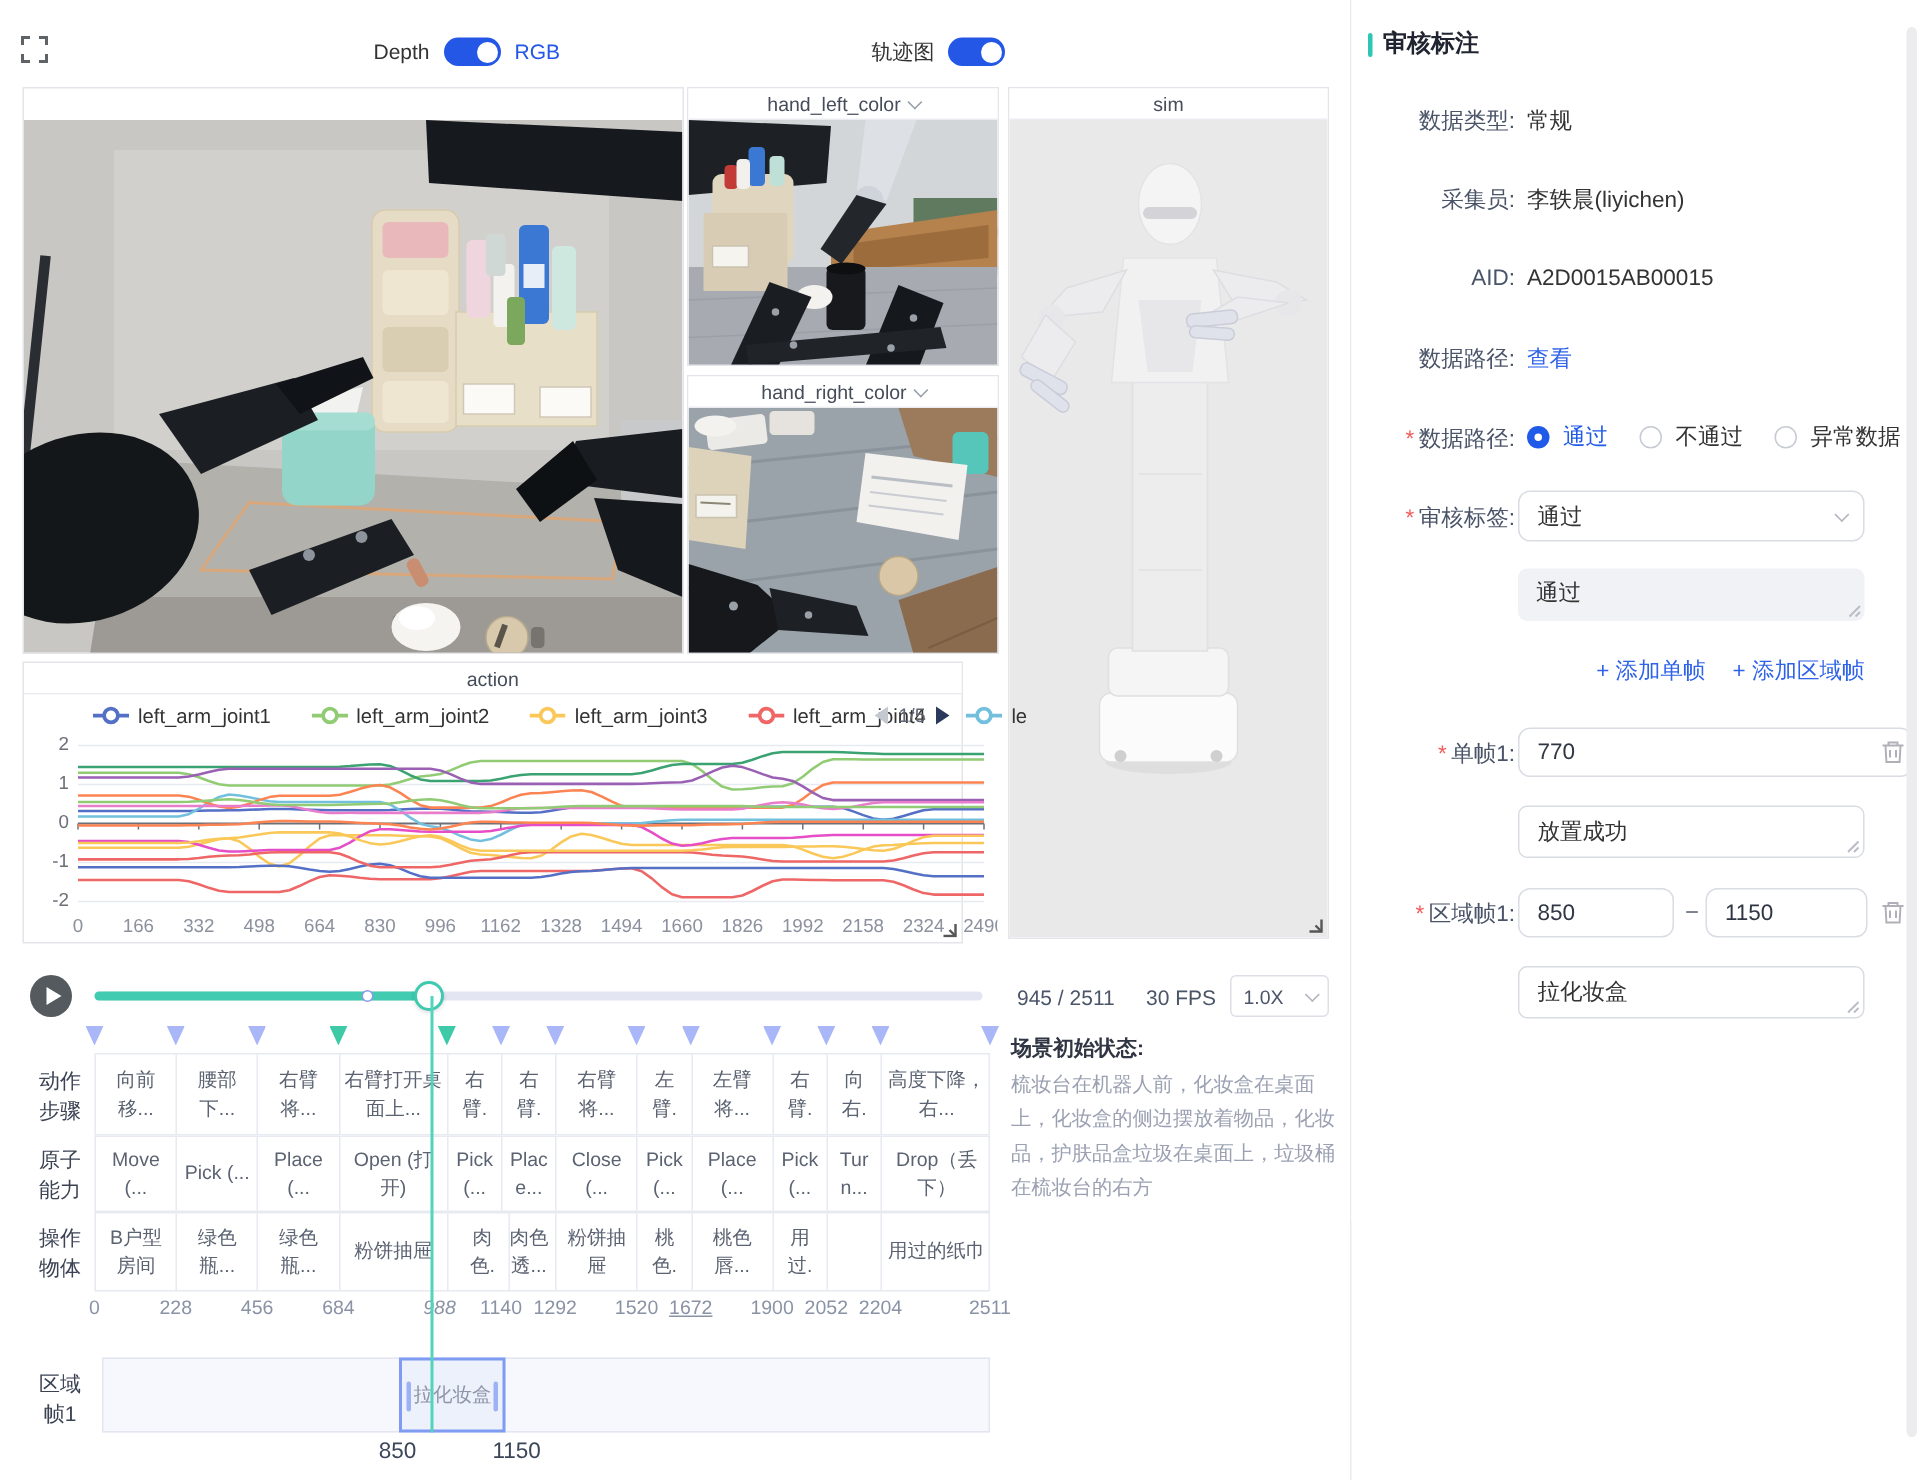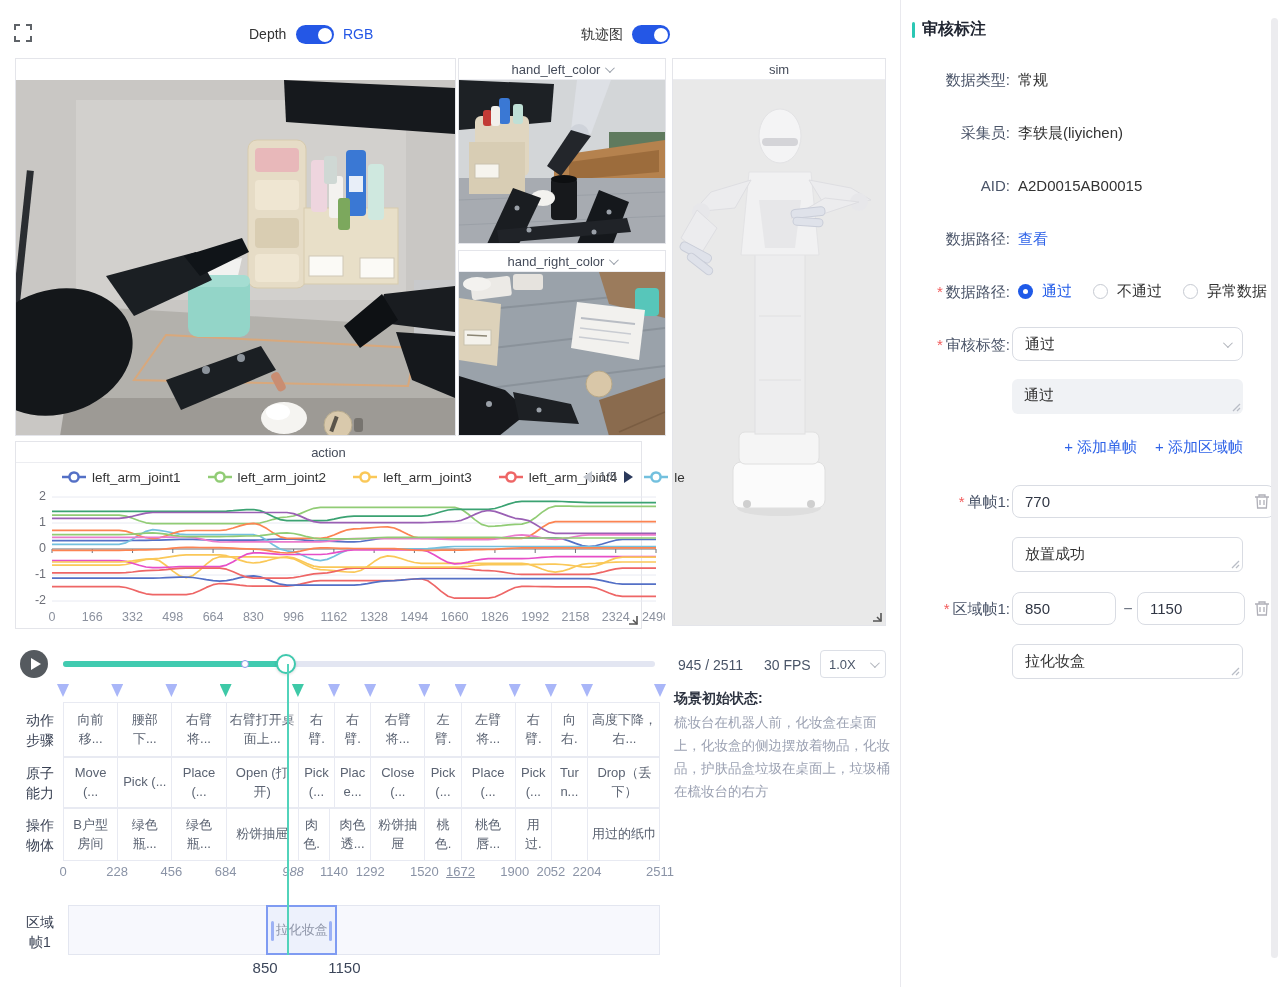--- a/index.html
+++ b/index.html
@@ -455,21 +455,21 @@
         <div class="tcell" style="left: 451.732px; width: 36.1386px;">Pick (...</div>
         <div class="tcell" style="left: 487.871px; width: 36.1386px;">Turn...</div>
         <div class="tcell" style="left: 524.01px; width: 72.9904px;">Drop（丢下）</div>
       </div>
       <div class="row-label" style="top: 814.5px;">操作物体</div>
       <div class="t-row" style="top: 808px; height: 53px;">
         <div class="tcell" style="left: 0px; width: 54.2079px;">B户型房间</div>
         <div class="tcell" style="left: 54.2079px; width: 54.2079px;">绿色瓶...</div>
         <div class="tcell" style="left: 108.416px; width: 54.2079px;">绿色瓶...</div>
         <div class="tcell" style="left: 162.624px; width: 72.2772px;">粉饼抽屉</div>
-        <div class="tcell" style="left: 230px; width: 36.1386px;">肉色.</div>
+        <div class="tcell" style="left: 240px; width: 36.1386px;">肉色.</div>
         <div class="tcell" style="left: 271.039px; width: 36.1386px; text-align: center;">肉色透...</div>
         <div class="tcell" style="left: 307.178px; width: 54.2079px;">粉饼抽屉</div>
         <div class="tcell" style="left: 361.386px; width: 36.1386px;">桃色.</div>
         <div class="tcell" style="left: 397.524px; width: 54.2079px;">桃色唇...</div>
         <div class="tcell" style="left: 451.732px; width: 36.1386px;">用过.</div>
         <div class="tcell" style="left: 487.871px; width: 36.1386px;"></div>
         <div class="tcell" style="left: 524.01px; width: 72.9904px;">用过的纸巾</div>
       </div>
     </div>
   <div id="frame-axis">

